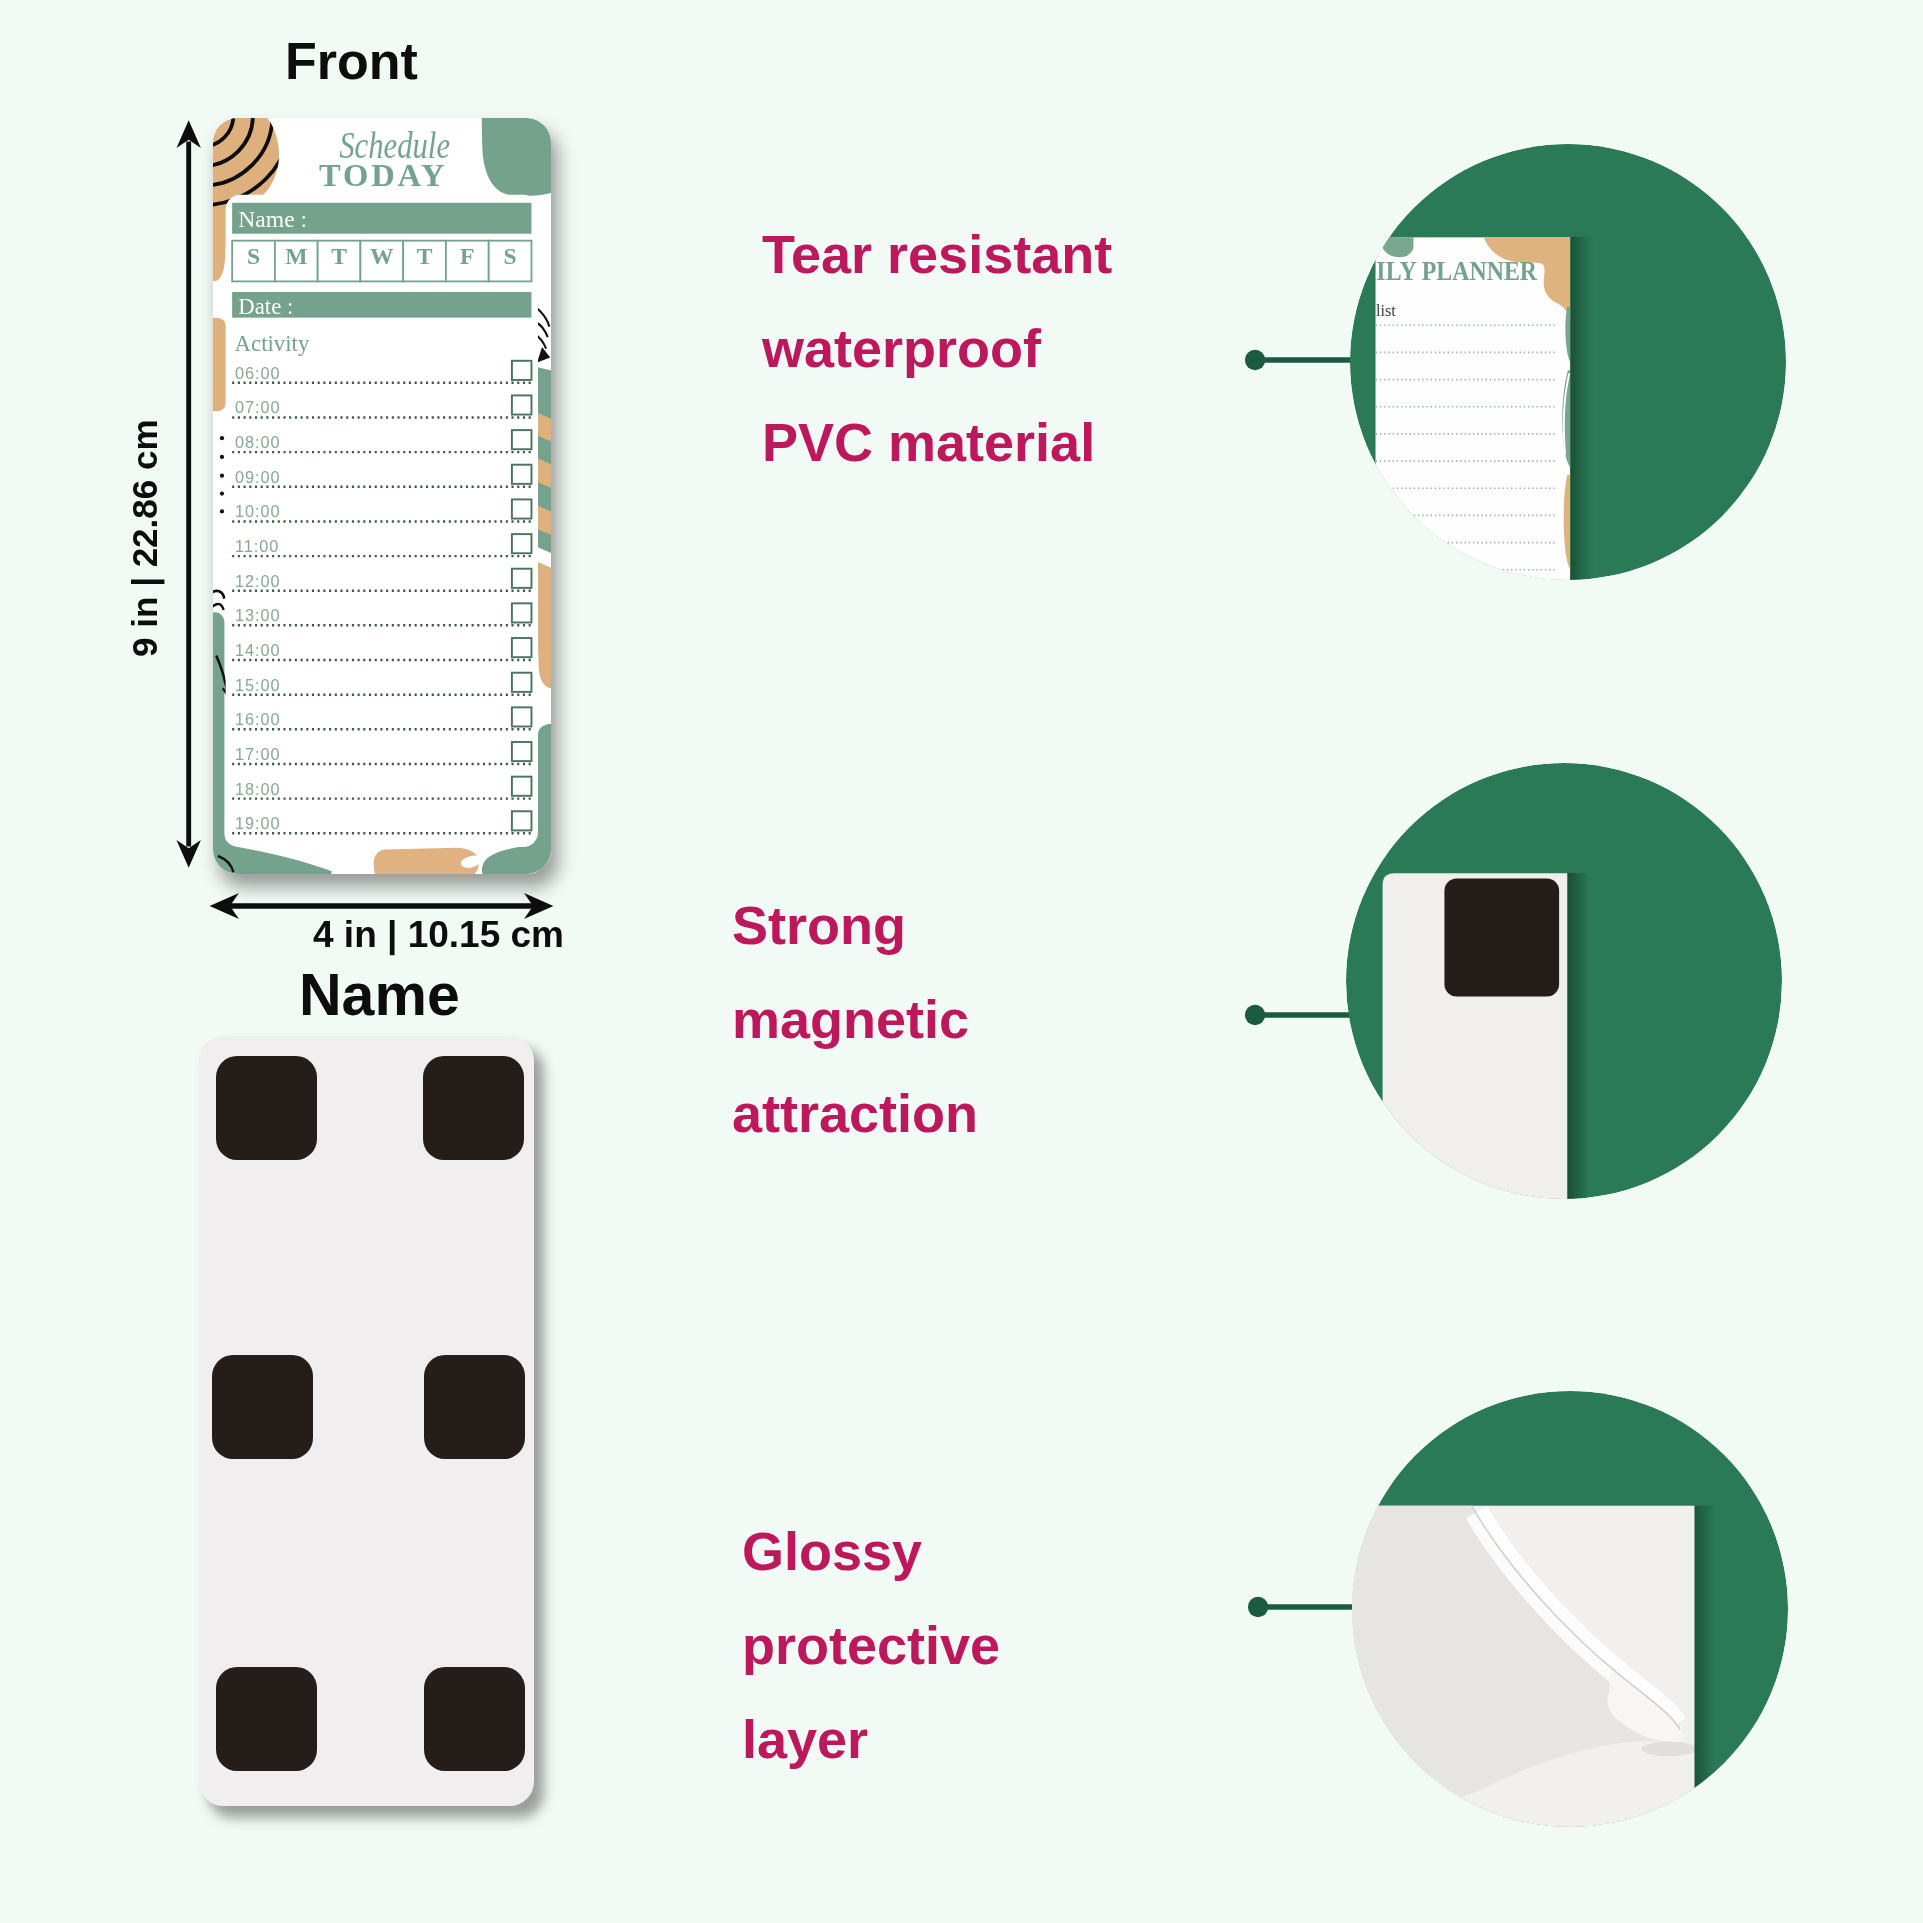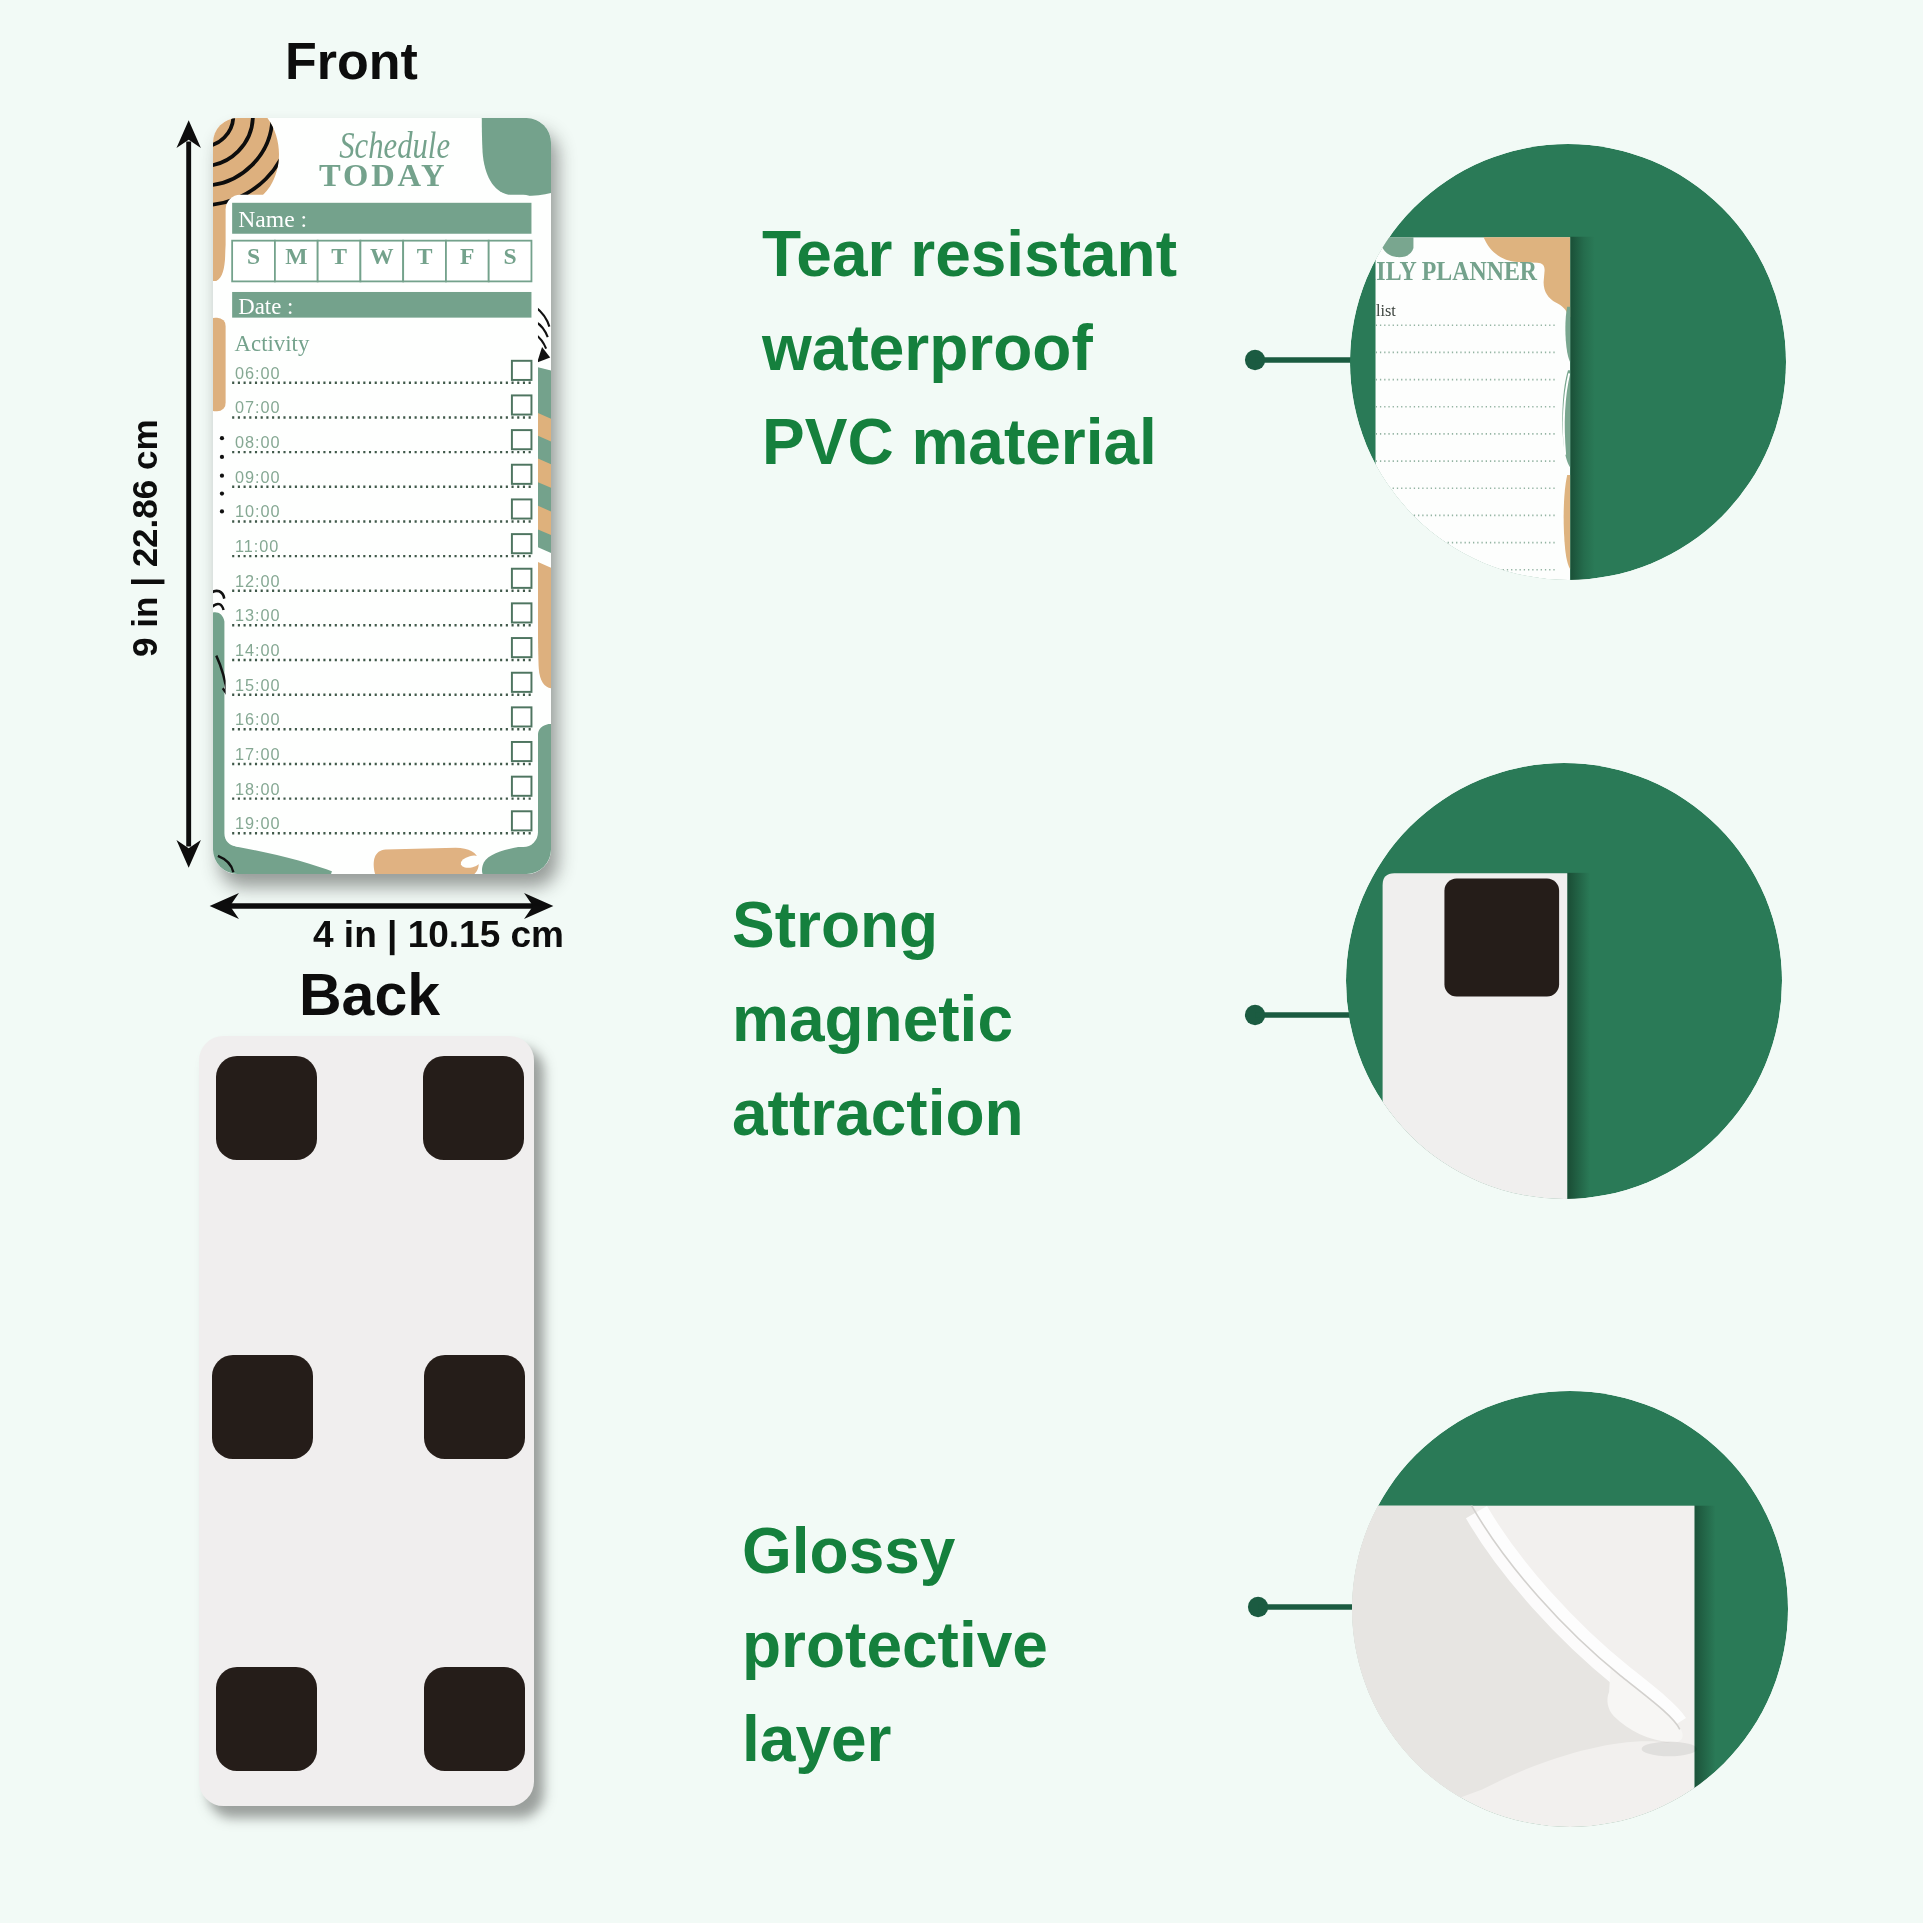--- a/index.html
+++ b/index.html
@@ -1,27 +1,27 @@
 <!DOCTYPE html>
 <html style="font-size:13px"><head><meta charset="utf-8">
 <style>
 html,body{margin:0;padding:0}
 body{width:1923px;height:1923px;background:#f2faf6;font-family:"Liberation Sans",sans-serif;position:relative;overflow:hidden}
 .abs{position:absolute}
 .hlabel{font-weight:bold;color:#0d0d0d}
-.feat{font-weight:bold;color:#15803d;font-size:64px;line-height:94px;letter-spacing:0px}
+.feat{font-weight:bold;color:#be185d;font-size:54px;line-height:94px;letter-spacing:0px}
 svg text{font-family:"Liberation Serif",serif}
 .time{font-family:"Liberation Sans",sans-serif;font-size:20px;letter-spacing:1.2px;fill:#85a893}
 .dayl{font-size:29px;font-weight:bold;fill:#74a28c}
 .wlab{font-size:29px;fill:#ffffff}
 </style></head>
 <body>
 
 <div class="abs hlabel" style="left:285px;top:35px;font-size:52px;line-height:1.01">Front</div>
-<div class="abs hlabel" style="left:299px;top:966px;font-size:59px;line-height:1.01">Back</div>
+<div class="abs hlabel" style="left:299px;top:966px;font-size:59px;line-height:1.01">Name</div>
 <div class="abs hlabel" style="left:189px;top:916px;width:375px;text-align:right;font-size:37px;line-height:1.01">4 in | 10.15 cm</div>
 <div class="abs hlabel" style="left:145px;top:540px;width:570px;text-align:center;font-size:35px;line-height:1.01;transform:translate(-285px,-19.5px) rotate(-90deg)">9 in | 22.86 cm</div>
 
 <svg class="abs" style="left:174px;top:117px" width="31" height="754" viewBox="0 0 38 926">
   <line x1="18" y1="30" x2="18" y2="896" stroke="#0d0d0d" stroke-width="6"></line>
   <path d="M 18 4 L 33 38 L 18 28 L 3 38 Z" fill="#0d0d0d"></path>
   <path d="M 18 922 L 33 888 L 18 898 L 3 888 Z" fill="#0d0d0d"></path>
 </svg>
 <svg class="abs" style="left:208px;top:888px" width="347" height="36" viewBox="0 0 426 44">
   <line x1="26" y1="22" x2="400" y2="22" stroke="#0d0d0d" stroke-width="7"></line>

